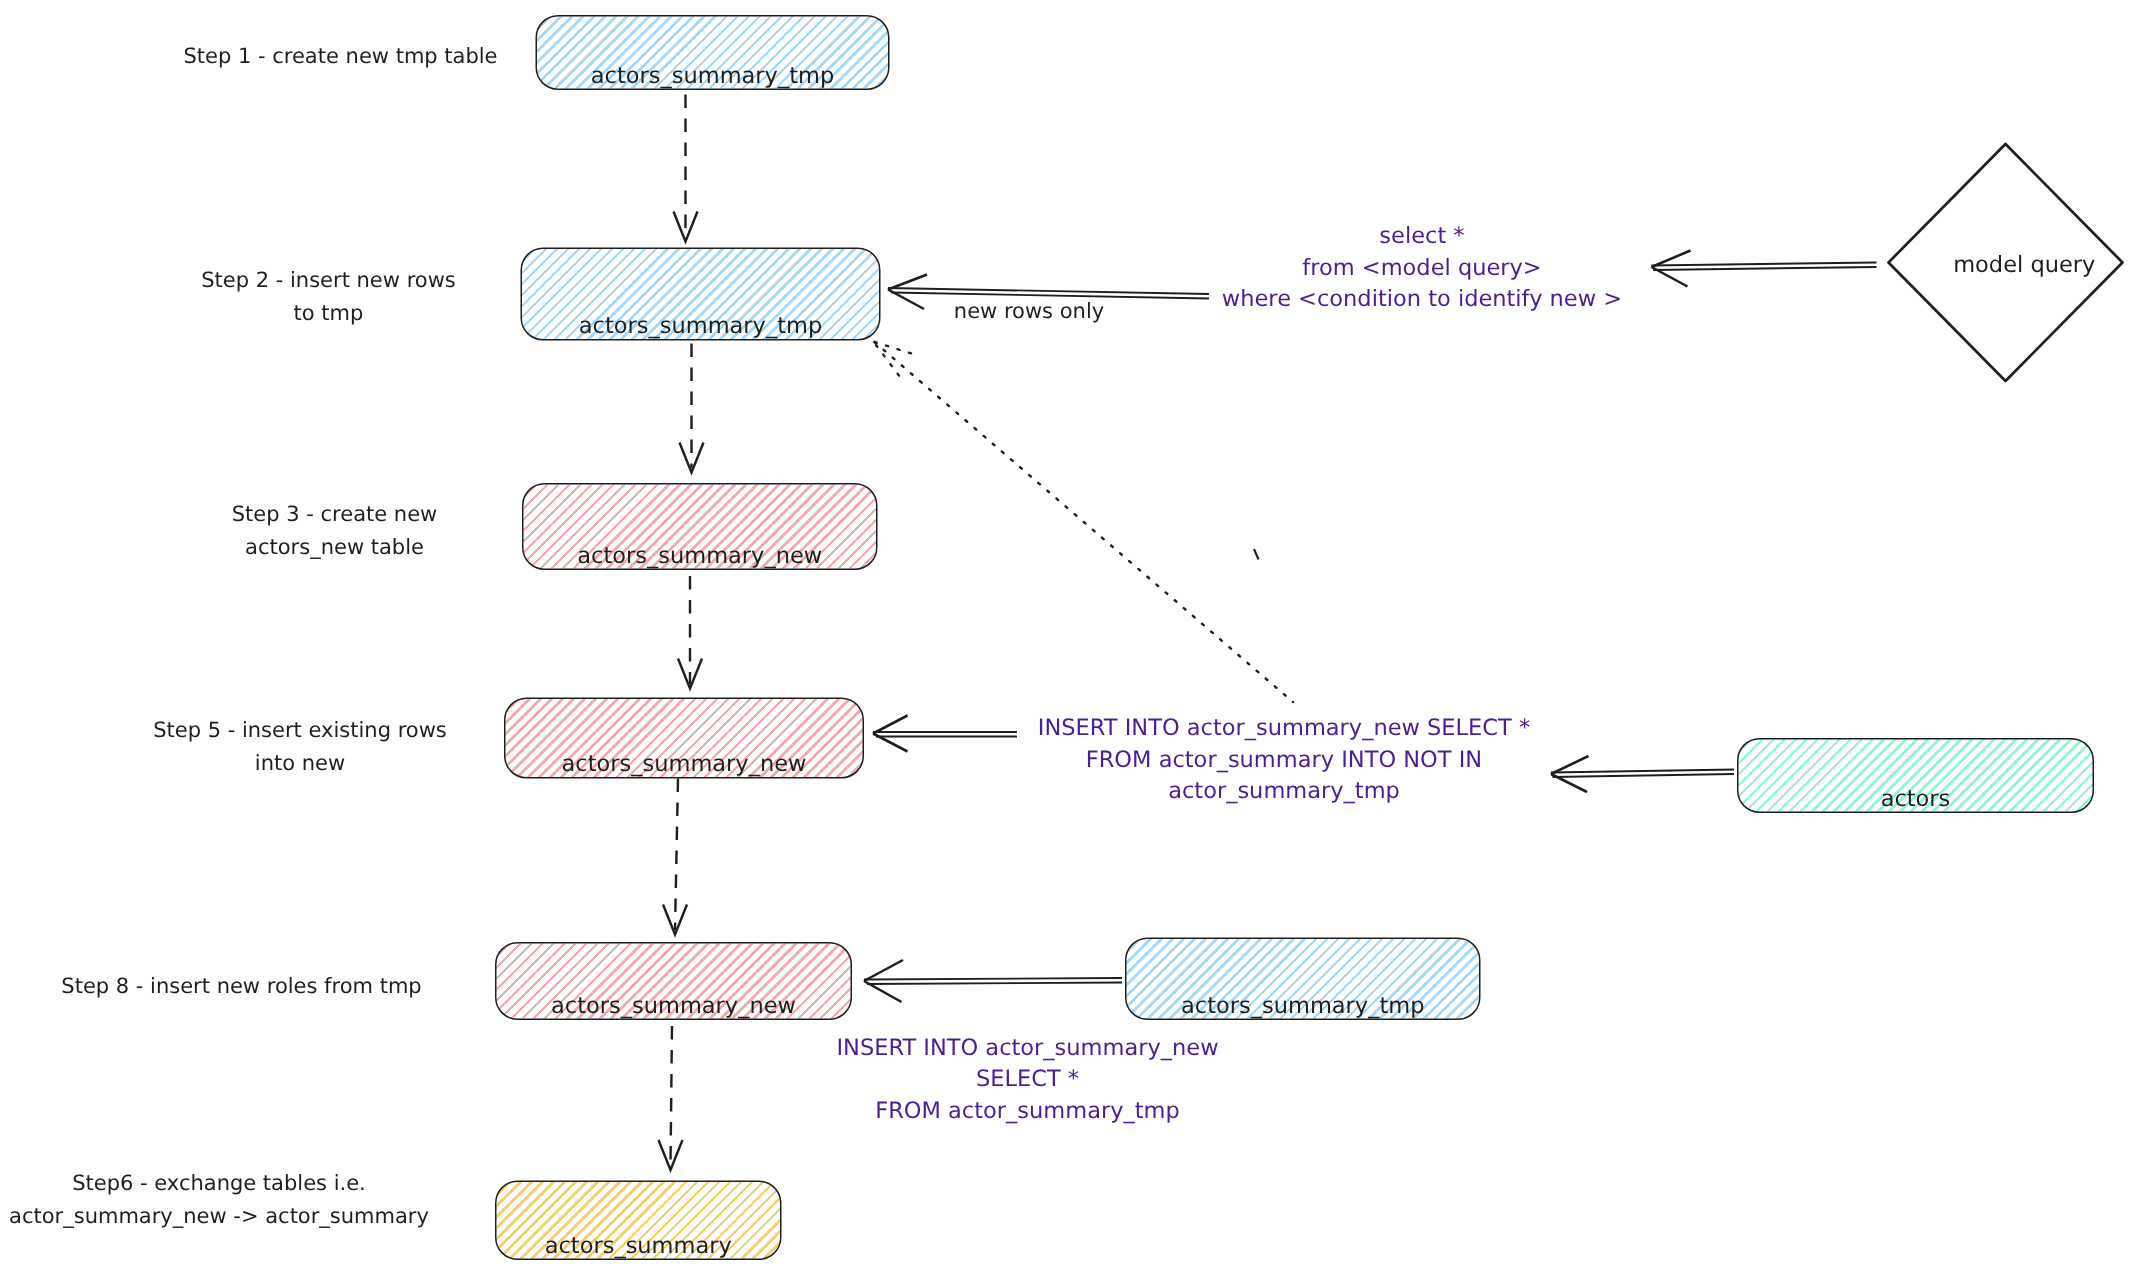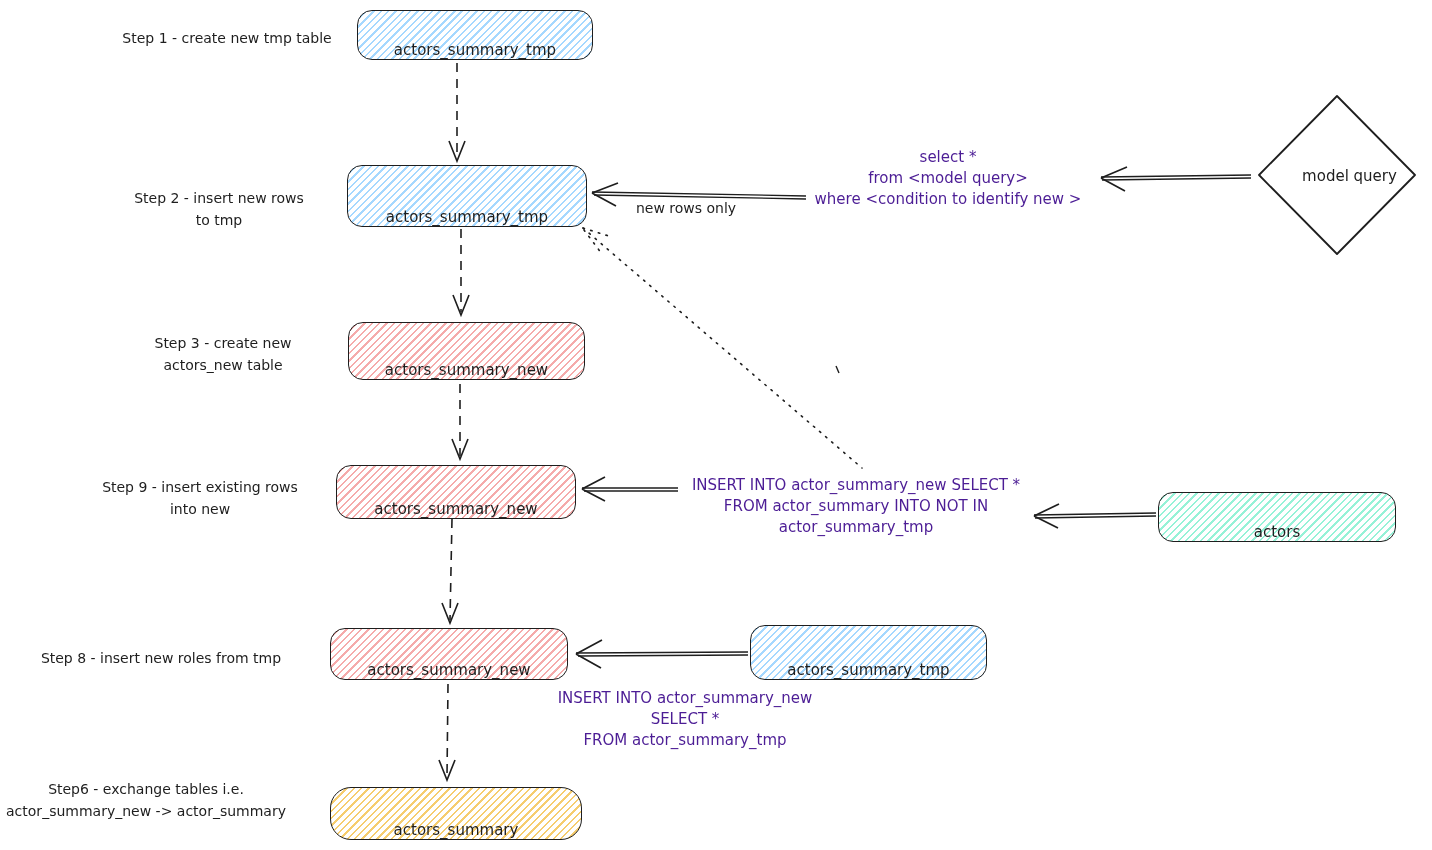--- a/index.html
+++ b/index.html
@@ -66,30 +66,30 @@
       <path d="M584,230 L602,254"></path>
     </g>
     <path d="M836,366 L839,373" stroke="#1e1e1e" stroke-width="1.4"></path>
 
     <path d="M1337,96 L1415,175 L1337,254 L1259,175 Z" fill="#ffffff" stroke="#1e1e1e" stroke-width="1.8" stroke-linejoin="round"></path>
   </svg>
 
   <div class="lbl" style="left:227px;top:27px;">
     <div>Step 1 - create new tmp table</div>
   </div>
-  <div class="lbl" style="left:219px;top:176px;margin-top:11px;">
+  <div class="lbl" style="left:219px;top:176px;">
     <div>Step 2 - insert new rows</div>
     <div>to tmp</div>
   </div>
   <div class="lbl" style="left:223px;top:332px;">
     <div>Step 3 - create new</div>
     <div>actors_new table</div>
   </div>
   <div class="lbl" style="left:200px;top:476px;">
-    <div>Step 9 - insert existing rows</div>
+    <div>Step 5 - insert existing rows</div>
     <div>into new</div>
   </div>
   <div class="lbl" style="left:161px;top:647px;">
     <div>Step 8 - insert new roles from tmp</div>
   </div>
   <div class="lbl" style="left:146px;top:778px;">
     <div>Step6 - exchange tables i.e.</div>
     <div>actor_summary_new -&gt; actor_summary</div>
   </div>
 
@@ -104,21 +104,21 @@
   </div>
   <div class="node fill-red" style="left:336px;top:465px;width:240px;height:54px;">
     <span>actors_summary_new</span>
   </div>
   <div class="node fill-red" style="left:330px;top:628px;width:238px;height:52px;">
     <span>actors_summary_new</span>
   </div>
   <div class="node fill-blue" style="left:750px;top:625px;width:237px;height:55px;">
     <span>actors_summary_tmp</span>
   </div>
-  <div class="node fill-yellow" style="left:330px;top:787px;width:252px;height:53px;border-radius:21px;">
+  <div class="node fill-yellow" style="left:330px;top:787px;width:191px;height:53px;">
     <span>actors_summary</span>
   </div>
   <div class="node fill-green" style="left:1158px;top:492px;width:238px;height:50px;">
     <span>actors</span>
   </div>
 
   <div class="diamond-label" style="left:1337px;top:176px;">model query</div>
 
   <div class="lbl" style="left:686px;top:197px;">
     <div>new rows only</div>

